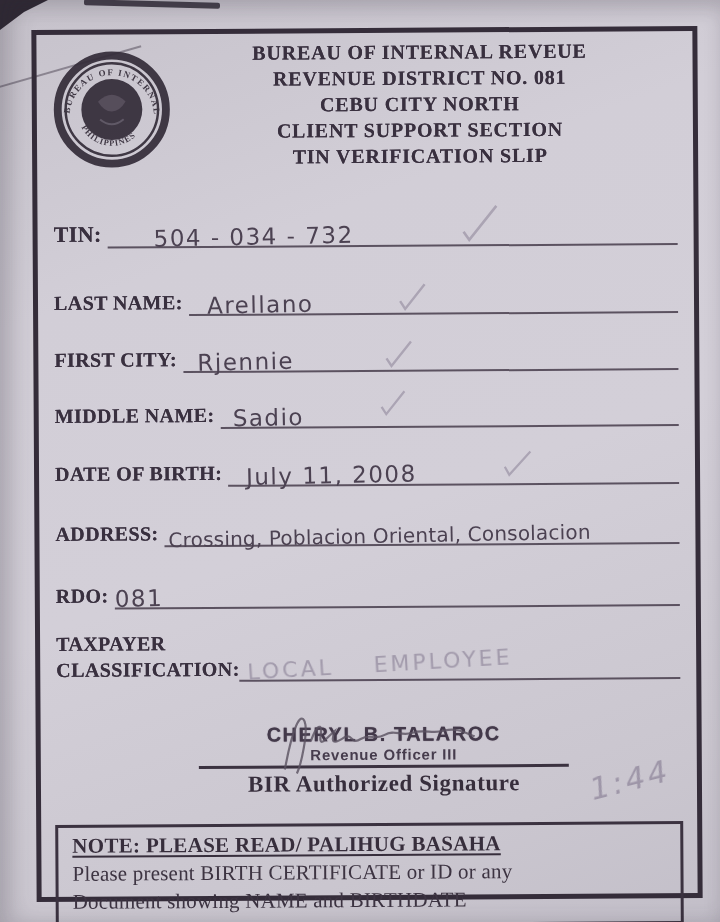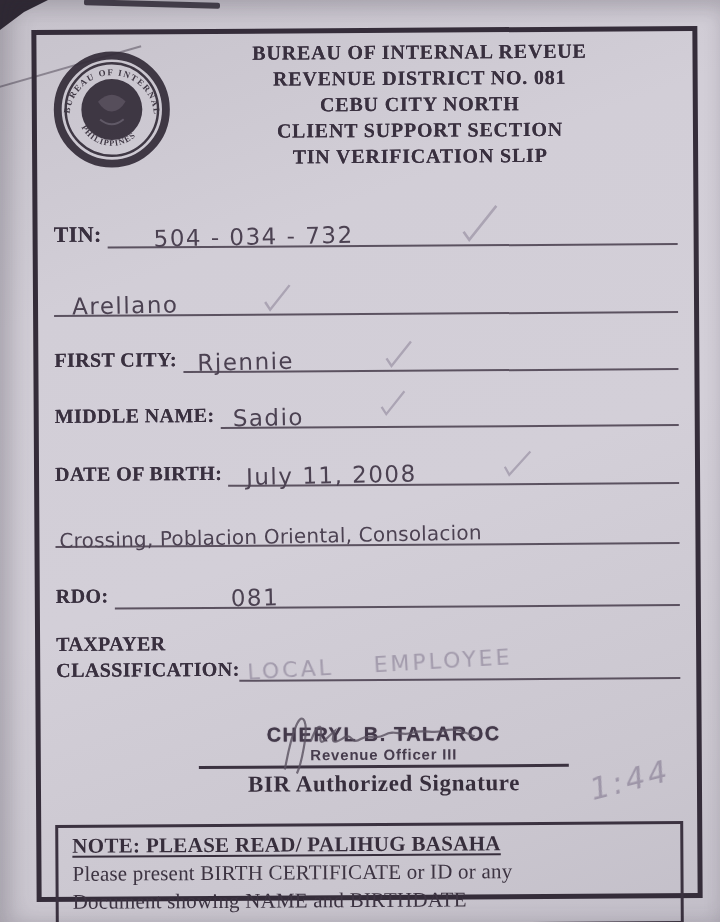--- a/index.html
+++ b/index.html
@@ -111,20 +111,21 @@
         <span class="lbl" style="font-size:22px">TIN:</span>
         <span class="line">
           <span class="hw" style="margin-left:46px">504 - 034 - 732</span>
           <svg class="check" style="left:352px;transform:rotate(10deg)" width="40" height="46" viewBox="0 0 40 46">
             <path d="M6 36 L13 43 L34 5" stroke="#9e96a8" stroke-width="2.6" fill="none"></path>
           </svg>
         </span>
       </div>
 
       <div class="row" style="margin-top:32px">
+        <span class="lbl">LAST NAME:</span>
         <span class="line">
           <span class="hw" style="margin-left:18px">Arellano</span>
           <svg class="check" style="left:208px;transform:rotate(8deg)" width="30" height="34" viewBox="0 0 30 34">
             <path d="M4 24 L10 31 L26 4" stroke="#9e96a8" stroke-width="2.4" fill="none"></path>
           </svg>
         </span>
       </div>
 
       <div class="row" style="margin-top:21px">
         <span class="lbl">FIRST CITY:</span>
@@ -150,29 +151,30 @@
         <span class="lbl">DATE OF BIRTH:</span>
         <span class="line">
           <span class="hw" style="margin-left:18px">July 11, 2008</span>
           <svg class="check" style="left:274px;bottom:4px;transform:rotate(12deg)" width="30" height="34" viewBox="0 0 30 34">
             <path d="M4 24 L10 31 L26 4" stroke="#9e96a8" stroke-width="2.2" fill="none"></path>
           </svg>
         </span>
       </div>
 
       <div class="row" style="margin-top:24px">
+        <span class="lbl">ADDRESS:</span>
         <span class="line">
           <span class="hw hw-sm" style="margin-left:4px">Crossing, Poblacion Oriental, Consolacion</span>
         </span>
       </div>
 
       <div class="row" style="margin-top:26px">
         <span class="lbl">RDO:</span>
         <span class="line">
-          <span class="hw" style="margin-left:116px">081</span>
+          <span class="hw" style="">081</span>
         </span>
       </div>
 
       <div class="row" style="margin-top:21px">
         <span class="lbl2">
           <span>TAXPAYER</span>
           <span>CLASSIFICATION:</span>
         </span>
         <span class="line">
           <span class="hw pencil" style="margin-left:8px">LOCAL EMPLOYEE</span>

